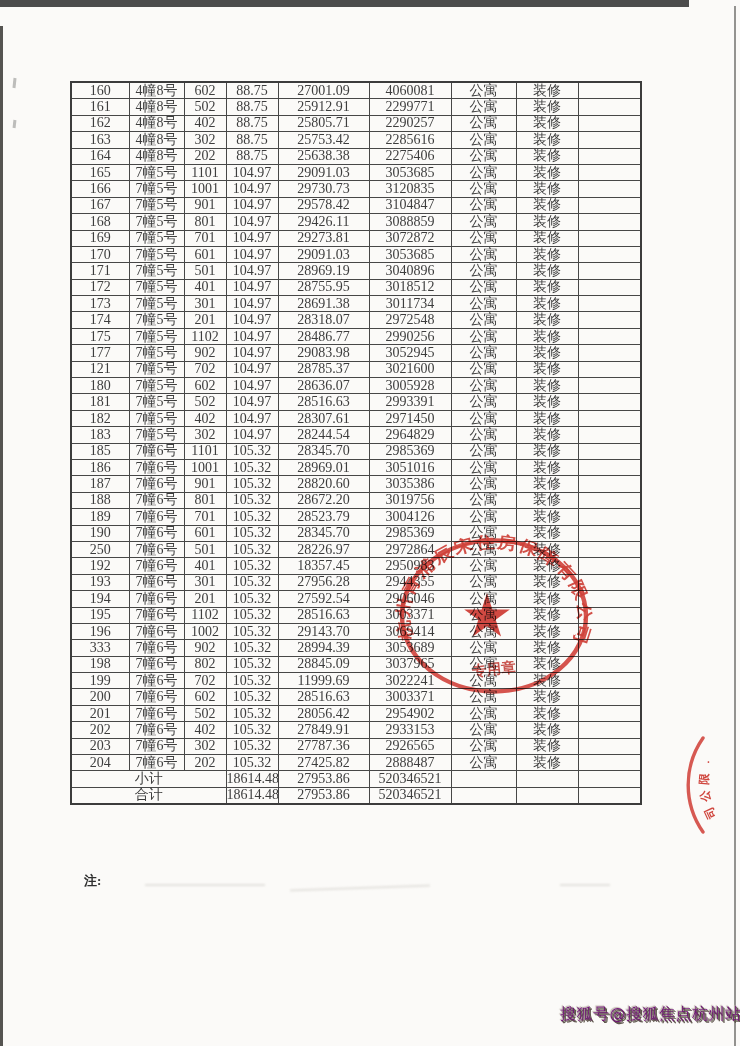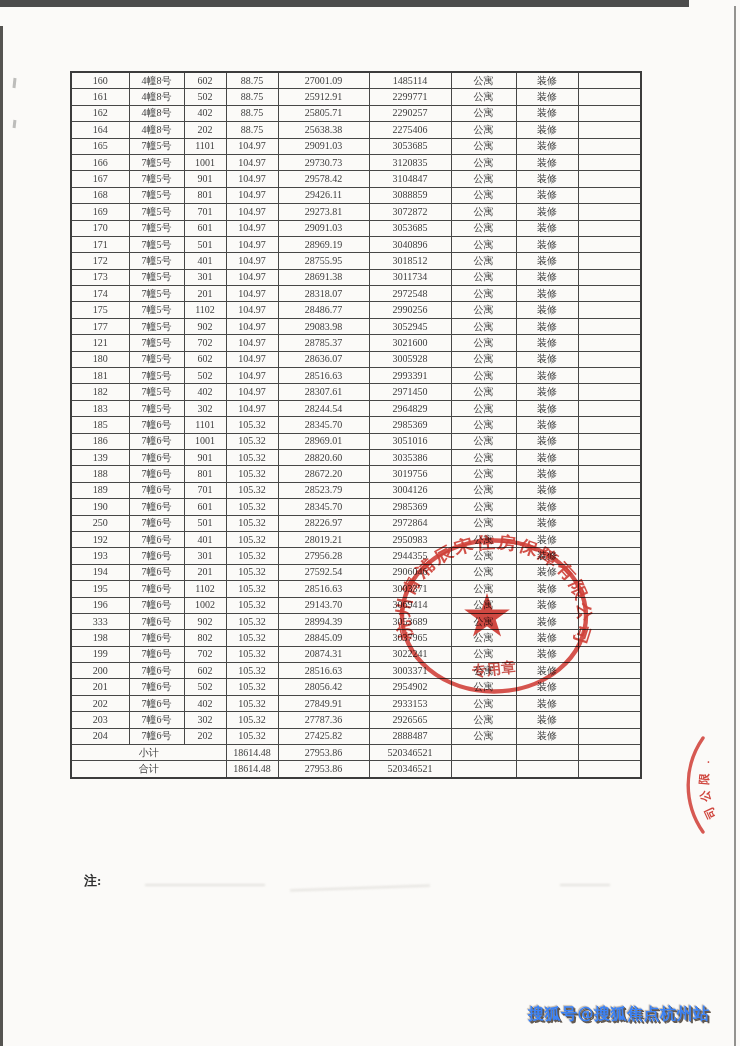--- a/index.html
+++ b/index.html
@@ -11,23 +11,23 @@
   .page{position:absolute;inset:0;}
   
   .scan-top{position:absolute;left:0;top:0;width:689px;height:7px;background:#4c4c4c;}
   .scan-left{position:absolute;left:0;top:26px;width:3px;height:1020px;background:#555451;}
   .scan-right{position:absolute;left:734px;top:6px;width:2px;height:1040px;background:#93928f;}
   .edge-mark{position:absolute;background:#8a8a88;opacity:.55;transform:rotate(6deg);}
   .mark1{left:13px;top:78px;width:3px;height:10px;}
   .mark2{left:13px;top:120px;width:3px;height:8px;}
   
   table.price-table{
-    position:absolute;left:70px;top:71px;width:570px;
+    position:absolute;left:70px;top:81px;width:570px;
     border-collapse:collapse;table-layout:fixed;
-    font-size:10px;color:#3d3d3d;
+    font-size:14px;color:#3d3d3d;
   }
   table.price-table td{
     border:1.4px solid #474747;height:15.4px;padding:0;
     text-align:center;vertical-align:middle;line-height:1;
     white-space:nowrap;overflow:hidden;
   }
   table.price-table{border:2px solid #3c3c3c;}
   
   .note{position:absolute;left:84px;top:872px;font-size:13px;font-weight:bold;color:#2f2f2f;}
   .smudge{position:absolute;background:#b9b5ae;opacity:.35;filter:blur(1px);}
@@ -35,24 +35,24 @@
   .sm2{left:290px;top:887px;width:140px;height:2px;transform:rotate(-2deg);}
   .sm3{left:560px;top:884px;width:50px;height:2px;}
   
   svg.seal{position:absolute;left:390px;top:528px;width:205px;height:170px;
     mix-blend-mode:multiply;opacity:.93;pointer-events:none;}
   svg.corner-seal{position:absolute;left:660px;top:695px;width:80px;height:190px;
     mix-blend-mode:multiply;opacity:.9;pointer-events:none;}
   .seal-font{font-family:"Liberation Serif","DejaVu Serif",serif;font-weight:bold;}
   
   .watermark{
-    position:absolute;left:528px;top:1004px;white-space:nowrap;
+    position:absolute;left:560px;top:1004px;white-space:nowrap;
     font-family:"DejaVu Sans","Liberation Sans",sans-serif;
-    font-weight:bold;font-size:16px;letter-spacing:.5px;
-    color:#3b82f6;
+    font-weight:normal;font-size:16px;letter-spacing:.5px;
+    color:#701a75;
     text-shadow:2px 2px 0 #60574f,-1px -1px 1px #bdb4aa,1px 1px 0 #6b6159;
   }
 </style>
 </head>
 <body>
 
 <div class="page">
 
   <div class="scan-top"></div>
   <div class="scan-left"></div>
@@ -72,21 +72,21 @@
         <col style="width:62px">
         <col style="width:63px">
     </colgroup>
     <tbody>
         <tr>
           <td>160</td>
           <td>4幢8号</td>
           <td>602</td>
           <td>88.75</td>
           <td>27001.09</td>
-          <td>1485114</td>
+          <td>4060081</td>
           <td>公寓</td>
           <td>装修</td>
           <td></td>
         </tr>
         <tr>
           <td>161</td>
           <td>4幢8号</td>
           <td>502</td>
           <td>88.75</td>
           <td>25912.91</td>
@@ -100,20 +100,31 @@
           <td>4幢8号</td>
           <td>402</td>
           <td>88.75</td>
           <td>25805.71</td>
           <td>2290257</td>
           <td>公寓</td>
           <td>装修</td>
           <td></td>
         </tr>
         <tr>
+          <td>163</td>
+          <td>4幢8号</td>
+          <td>302</td>
+          <td>88.75</td>
+          <td>25753.42</td>
+          <td>2285616</td>
+          <td>公寓</td>
+          <td>装修</td>
+          <td></td>
+        </tr>
+        <tr>
           <td>164</td>
           <td>4幢8号</td>
           <td>202</td>
           <td>88.75</td>
           <td>25638.38</td>
           <td>2275406</td>
           <td>公寓</td>
           <td>装修</td>
           <td></td>
         </tr>
@@ -320,21 +331,21 @@
           <td>7幢6号</td>
           <td>1001</td>
           <td>105.32</td>
           <td>28969.01</td>
           <td>3051016</td>
           <td>公寓</td>
           <td>装修</td>
           <td></td>
         </tr>
         <tr>
-          <td>139</td>
+          <td>187</td>
           <td>7幢6号</td>
           <td>901</td>
           <td>105.32</td>
           <td>28820.60</td>
           <td>3035386</td>
           <td>公寓</td>
           <td>装修</td>
           <td></td>
         </tr>
         <tr>
@@ -379,21 +390,21 @@
           <td>2972864</td>
           <td>公寓</td>
           <td>装修</td>
           <td></td>
         </tr>
         <tr>
           <td>192</td>
           <td>7幢6号</td>
           <td>401</td>
           <td>105.32</td>
-          <td>28019.21</td>
+          <td>18357.45</td>
           <td>2950983</td>
           <td>公寓</td>
           <td>装修</td>
           <td></td>
         </tr>
         <tr>
           <td>193</td>
           <td>7幢6号</td>
           <td>301</td>
           <td>105.32</td>
@@ -456,21 +467,21 @@
           <td>3037965</td>
           <td>公寓</td>
           <td>装修</td>
           <td></td>
         </tr>
         <tr>
           <td>199</td>
           <td>7幢6号</td>
           <td>702</td>
           <td>105.32</td>
-          <td>20874.31</td>
+          <td>11999.69</td>
           <td>3022241</td>
           <td>公寓</td>
           <td>装修</td>
           <td></td>
         </tr>
         <tr>
           <td>200</td>
           <td>7幢6号</td>
           <td>602</td>
           <td>105.32</td>

